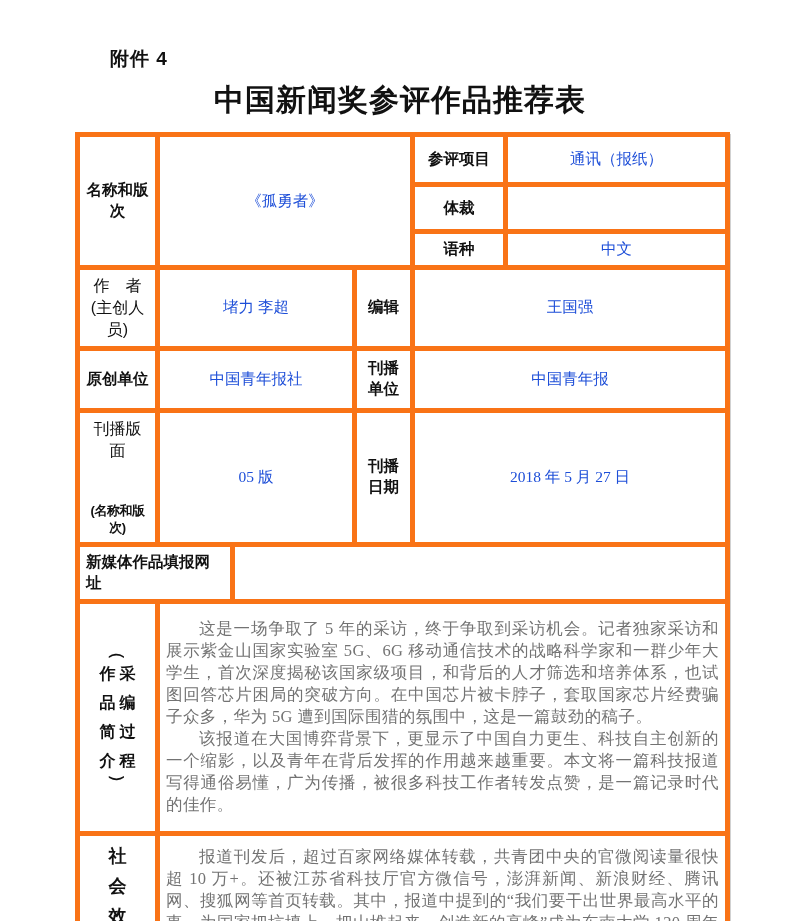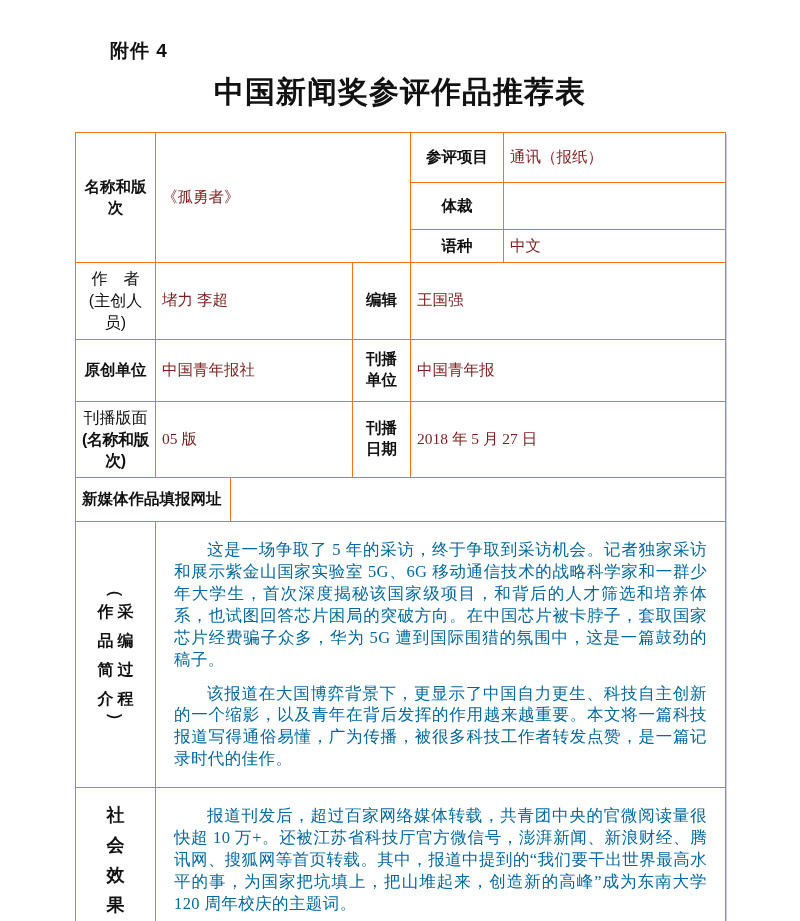--- a/index.html
+++ b/index.html
@@ -6,73 +6,73 @@
   body {
     width: 800px; height: 921px;
     background: #ffffff;
     font-family: "Liberation Serif", serif;
     color: #1c1c1c;
     overflow: hidden;
   }
   .page { position: relative; width: 800px; height: 921px; background: #ffffff; }
 
   .attachment {
-    position: absolute; left: 110px; top: 38px;
+    position: absolute; left: 110px; top: 46px;
     font-family: "Liberation Sans", sans-serif;
     font-weight: 700; font-size: 19px; color: #111;
     letter-spacing: 1px;
   }
   .doc-title {
-    position: absolute; left: 0; top: 72px; width: 800px;
+    position: absolute; left: 0; top: 80px; width: 800px;
     text-align: center;
     font-family: "Liberation Serif", serif;
     font-weight: 700; font-size: 30px; color: #111;
     letter-spacing: 1px;
   }
 
   table.form {
     position: absolute; left: 75px; top: 132px;
     width: 650px;
     border-collapse: collapse;
     table-layout: fixed;
     background: #fff;
     box-shadow: 1px 2px 0 rgba(0,0,0,0.18);
   }
   table.form td {
-    border: 1px solid #f97316;
+    border: 5px solid #f97316;
     padding: 5px 6px;
     vertical-align: middle;
     font-size: 15.5px;
     overflow: hidden;
   }
   td.lbl {
     font-family: "Liberation Sans", sans-serif;
     font-weight: 700;
     text-align: center;
     font-size: 16px;
     line-height: 1.35;
     padding: 2px 4px;
     color: #111;
   }
-  td.val { text-align: left; padding-left: 10px; color: #7f1d1d; }
-  .sub-sm { display: block; font-size: 16px; letter-spacing: -0.5px; font-weight: 700; }
+  td.val { text-align: center; padding-left: 10px; color: #1d4ed8; }
+  .sub-sm { display: block; font-size: 13px; letter-spacing: -0.5px; font-weight: 700; margin-top: 40px; }
   .sub-lg { display: inline; font-size: 16px; font-weight: 400; }
 
   td.para-cell {
     vertical-align: top;
     padding: 11px 15px 8px 15px;
   }
   .para-cell p {
-    margin: 12px;
+    margin: 0;
     text-indent: 2em;
     font-size: 16.5px;
     line-height: 1.33;
     letter-spacing: 0.4px;
     text-align: justify;
-    color: #0369a1;
+    color: #737373;
   }
 
   .vlabel {
     display: flex; flex-direction: column;
     align-items: center; justify-content: center;
     height: 100%;
   }
   .vpair {
     font-family: "Liberation Sans", sans-serif;
     font-weight: 700; font-size: 16px; line-height: 29px;

